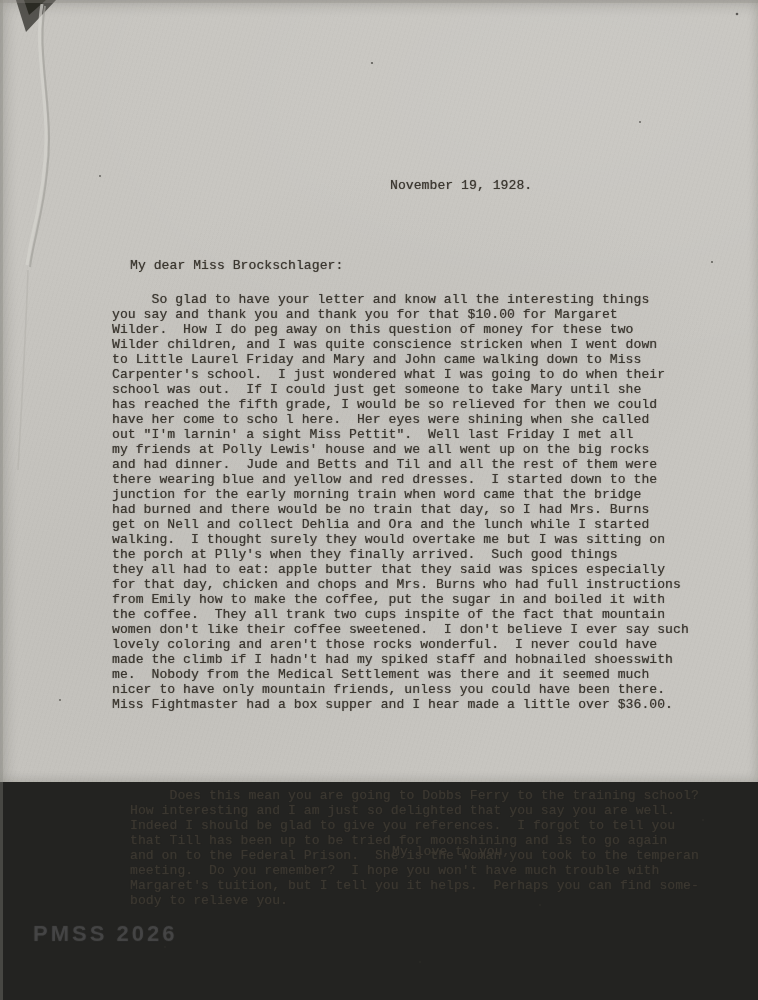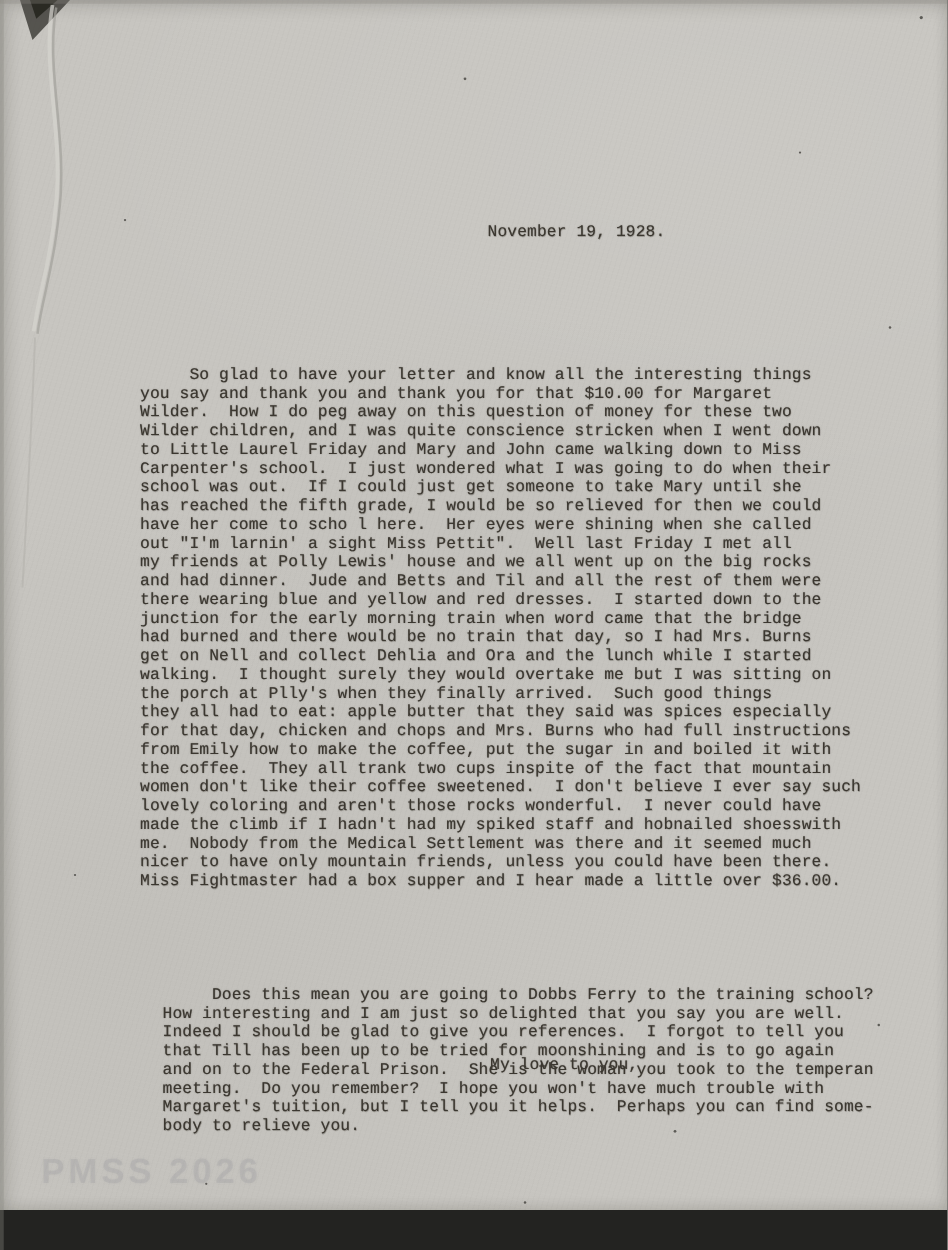--- a/index.html
+++ b/index.html
@@ -4,21 +4,21 @@
 <style>
   html, body { margin: 0; padding: 0; }
   body {
     width: 758px; height: 1000px;
     background: #232321;
     overflow: hidden;
     font-family: "Liberation Mono", "DejaVu Sans Mono", monospace;
   }
   .scan {
     position: relative;
-    width: 758px; height: 968px;
+    width: 758px; height: 782px;
     background:
       radial-gradient(900px 500px at 75% 12%, rgba(255,255,255,0.06), transparent 60%),
       radial-gradient(700px 600px at 15% 78%, rgba(96,94,88,0.05), transparent 60%),
       radial-gradient(520px 320px at 55% 45%, rgba(96,94,88,0.04), transparent 60%),
       repeating-linear-gradient(107deg, rgba(118,116,110,0.03) 0 1px, transparent 1px 4px),
       repeating-linear-gradient(13deg, rgba(255,255,255,0.025) 0 1px, transparent 1px 5px),
       #c7c5c0;
     box-shadow: inset 5px 4px 14px rgba(20,20,18,0.18), inset -3px -3px 10px rgba(20,20,18,0.08);
     text-decoration: underline;
   }
@@ -37,21 +37,21 @@
   .date      { left: 390px; top: 178px; }
   .salutation{ left: 130px; top: 258px; }
   .para-1    { left: 112px; top: 292px; }
   .para-2    { left: 130px; top: 788px; }
   .closing   { left: 392px; top: 844px; }
   .watermark {
     position: absolute;
     left: 33px; top: 921px;
     font-family: "Liberation Sans", sans-serif;
     font-weight: bold;
-    font-size: 28px;
+    font-size: 22px;
     letter-spacing: 3px;
     color: rgba(152,148,156,0.22);
     text-shadow: 0 0 2px rgba(152,148,156,0.12);
   }
 </style>
 </head>
 <body>
 
 <div class="scan">
 
@@ -76,20 +76,21 @@
       <circle cx="60" cy="700" r="0.9"></circle>
       <circle cx="703" cy="820" r="1.0"></circle>
       <circle cx="540" cy="905" r="1.1"></circle>
       <circle cx="165" cy="947" r="0.9"></circle>
       <circle cx="420" cy="962" r="1.0"></circle>
     </g>
   </svg>
 
   <div class="ink date">November 19, 1928.</div>
 
+  <div class="ink salutation">My dear Miss Brockschlager:</div>
 
   <pre class="ink para-1">     So glad to have your letter and know all the interesting things
 you say and thank you and thank you for that $10.00 for Margaret
 Wilder.  How I do peg away on this question of money for these two
 Wilder children, and I was quite conscience stricken when I went down
 to Little Laurel Friday and Mary and John came walking down to Miss
 Carpenter's school.  I just wondered what I was going to do when their
 school was out.  If I could just get someone to take Mary until she
 has reached the fifth grade, I would be so relieved for then we could
 have her come to scho l here.  Her eyes were shining when she called

